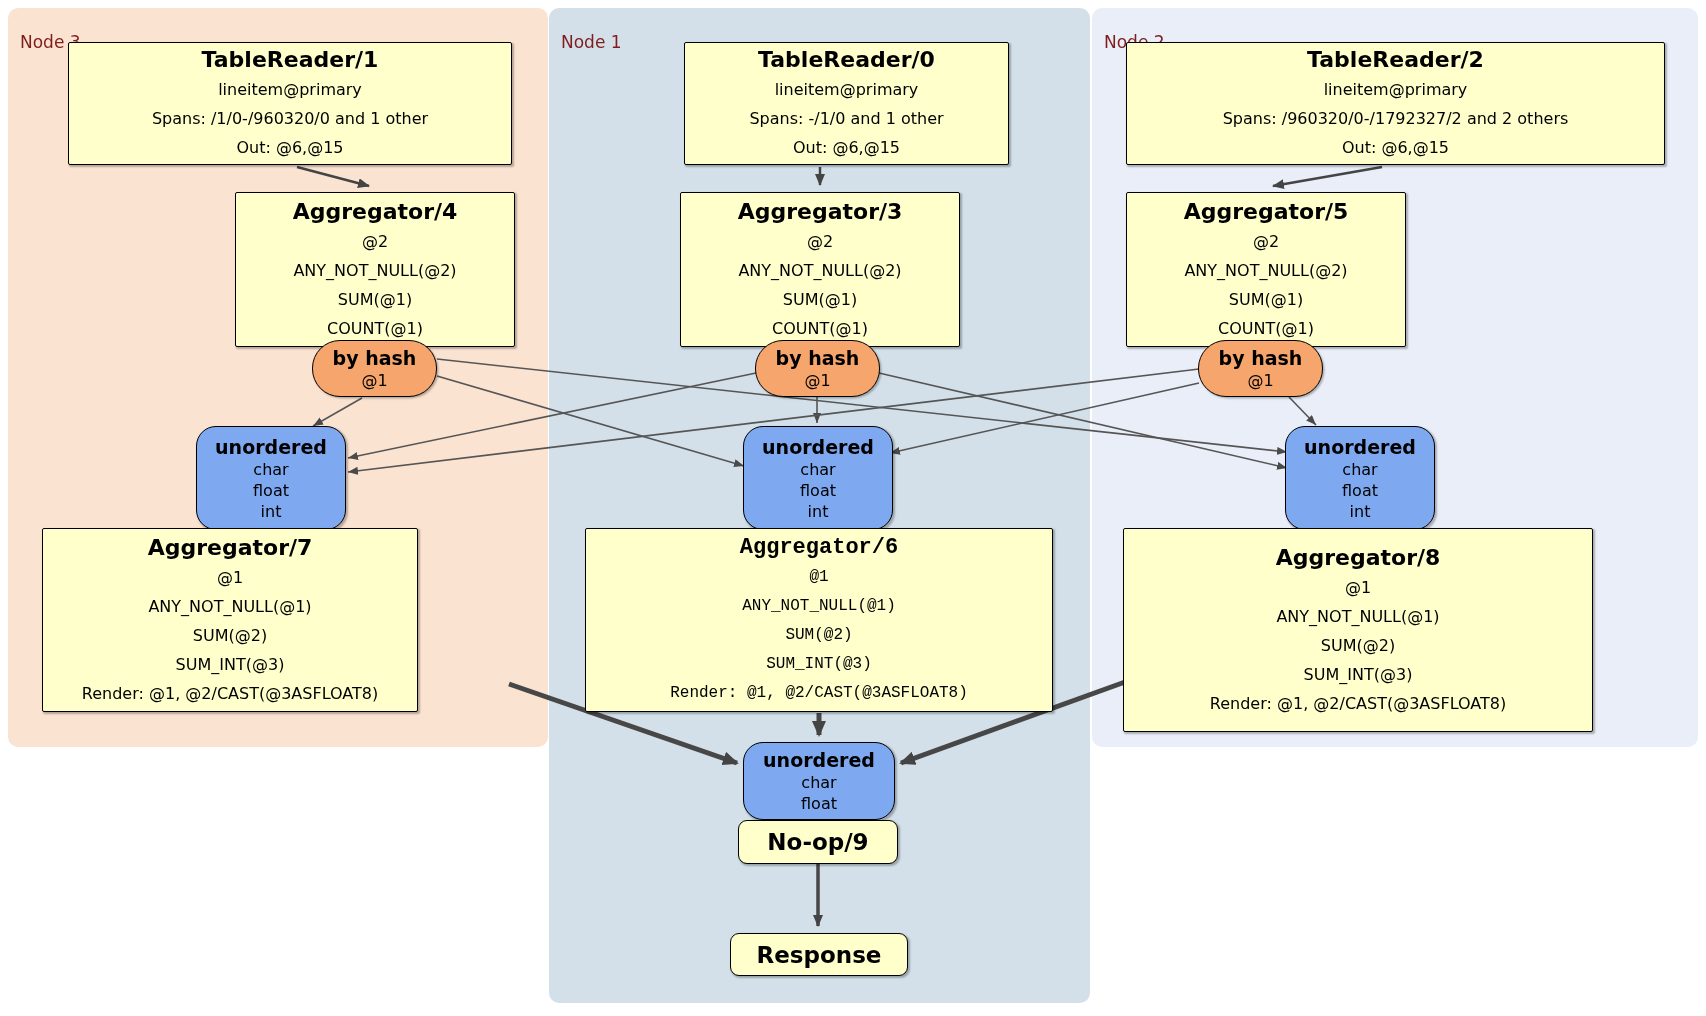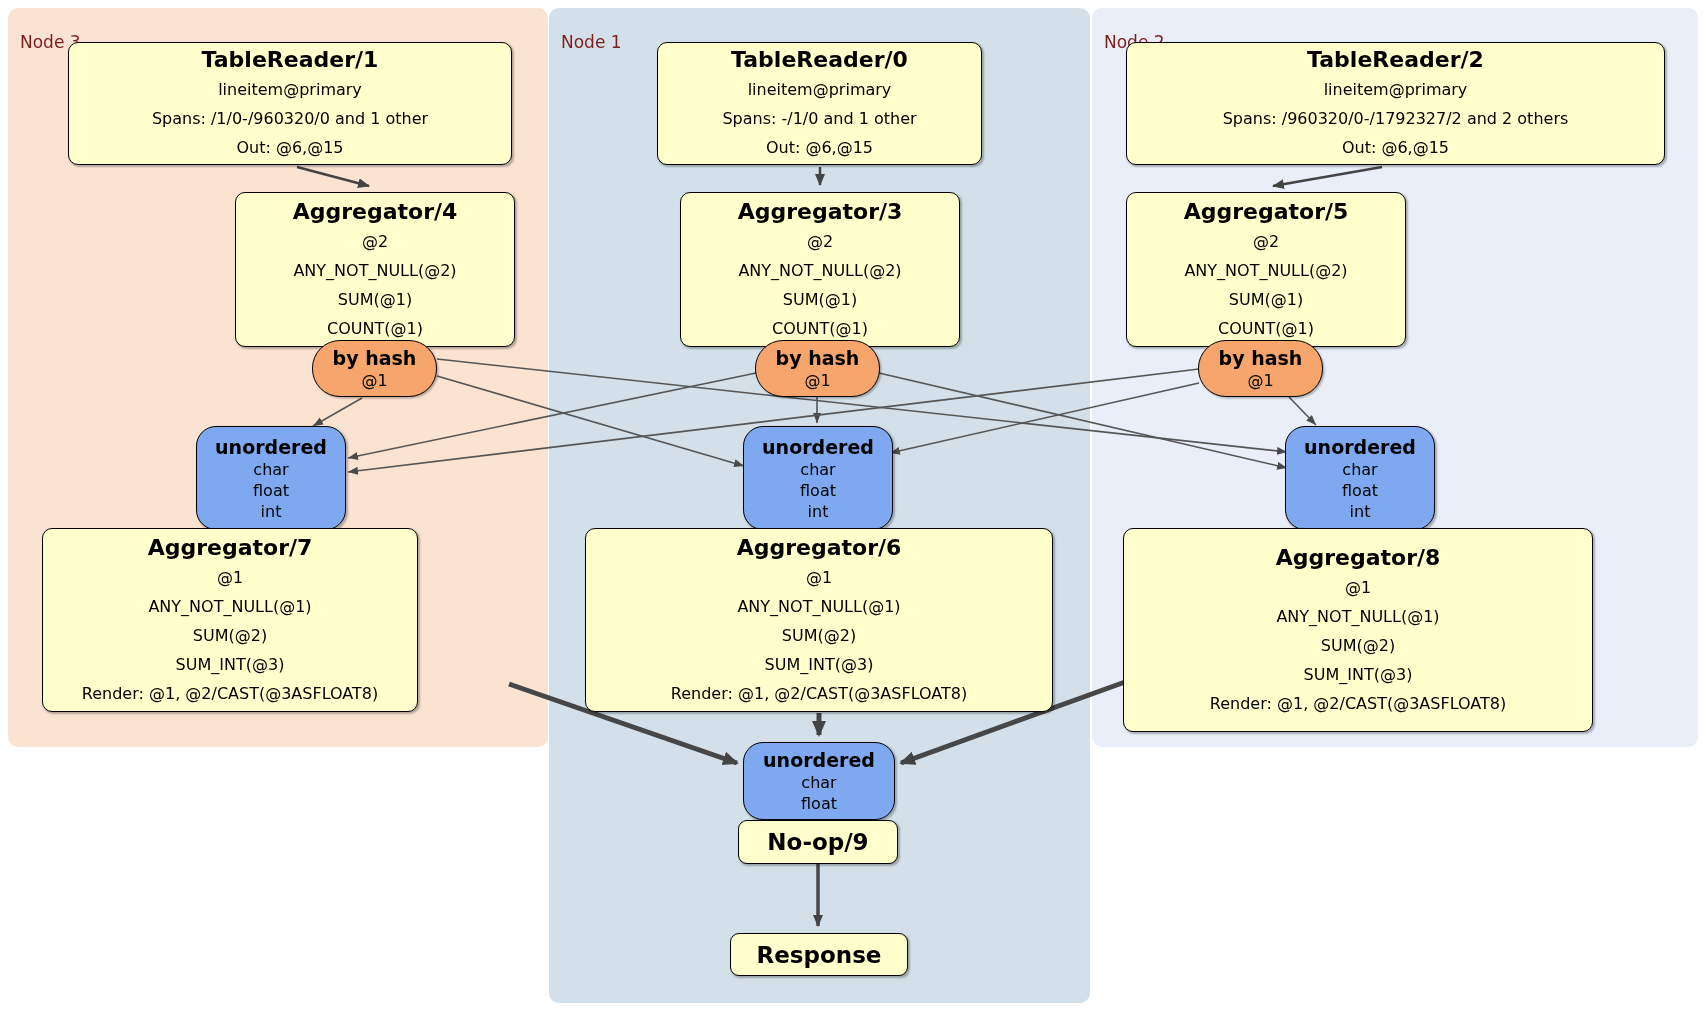--- a/index.html
+++ b/index.html
@@ -8,21 +8,21 @@
 
   .region { position:absolute; border-radius:10px; z-index:0; }
   .region-label { font-size:17px; line-height:20px; padding:24px 0 0 12px; color:#7f1d1d; }
 
   svg.edges { position:absolute; left:0; top:0; z-index:1; }
 
   .box { position:absolute; z-index:2; box-sizing:border-box;
          border:1.6px solid #000; display:flex; flex-direction:column;
          align-items:center; justify-content:center; text-align:center;
          box-shadow:1.5px 1.5px 2px rgba(0,0,0,0.28); }
-  .proc { border-radius:10px; }
+  .proc { border-radius:2px; }
   .router { border-radius:28px; }
   .sync { border-radius:20px; }
 
   .box .title { font-weight:bold; font-size:22px; line-height:30px; white-space:nowrap; }
   .box .line  { font-size:16px; line-height:29px; white-space:nowrap; }
   .router .title, .sync .title { font-size:19px; line-height:24px; }
   .router .line,  .sync .line  { font-size:16px; line-height:21px; }
   .small-box .title { font-size:23px; line-height:30px; }
 </style>
 </head>
@@ -81,21 +81,21 @@
       <path d="M818,864 L818,926" marker-end="url(#ah-m)"></path>
     </g>
   </svg>
 
   <div class="box proc" style="left: 68px; top: 42px; width: 444px; height: 123px; background: rgb(255, 255, 204);">
     <div class="title">TableReader/1</div>
     <div class="line">lineitem@primary</div>
     <div class="line">Spans: /1/0-/960320/0 and 1 other</div>
     <div class="line">Out: @6,@15</div>
   </div>
-  <div class="box proc" style="left: 657px; top: 42px; width: 325px; height: 123px; background: rgb(255, 255, 204);">
+  <div class="box proc" style="left: 684px; top: 42px; width: 325px; height: 123px; background: rgb(255, 255, 204);">
     <div class="title">TableReader/0</div>
     <div class="line">lineitem@primary</div>
     <div class="line">Spans: -/1/0 and 1 other</div>
     <div class="line">Out: @6,@15</div>
   </div>
   <div class="box proc" style="left: 1126px; top: 42px; width: 539px; height: 123px; background: rgb(255, 255, 204);">
     <div class="title">TableReader/2</div>
     <div class="line">lineitem@primary</div>
     <div class="line">Spans: /960320/0-/1792327/2 and 2 others</div>
     <div class="line">Out: @6,@15</div>
@@ -156,21 +156,21 @@
   </div>
 
   <div class="box proc" style="left: 42px; top: 528px; width: 376px; height: 184px; background: rgb(255, 255, 204);">
     <div class="title">Aggregator/7</div>
     <div class="line">@1</div>
     <div class="line">ANY_NOT_NULL(@1)</div>
     <div class="line">SUM(@2)</div>
     <div class="line">SUM_INT(@3)</div>
     <div class="line">Render: @1, @2/CAST(@3ASFLOAT8)</div>
   </div>
-  <div class="box proc" style="left: 585px; top: 528px; width: 468px; height: 184px; background: rgb(255, 255, 204);">
+  <div class="box proc" style="left: 585px; top: 528px; width: 468px; height: 184px; background: rgb(255, 255, 204); font-family: Liberation Mono, monospace;">
     <div class="title">Aggregator/6</div>
     <div class="line">@1</div>
     <div class="line">ANY_NOT_NULL(@1)</div>
     <div class="line">SUM(@2)</div>
     <div class="line">SUM_INT(@3)</div>
     <div class="line">Render: @1, @2/CAST(@3ASFLOAT8)</div>
   </div>
   <div class="box proc" style="left: 1123px; top: 528px; width: 470px; height: 204px; background: rgb(255, 255, 204);">
     <div class="title">Aggregator/8</div>
     <div class="line">@1</div>

